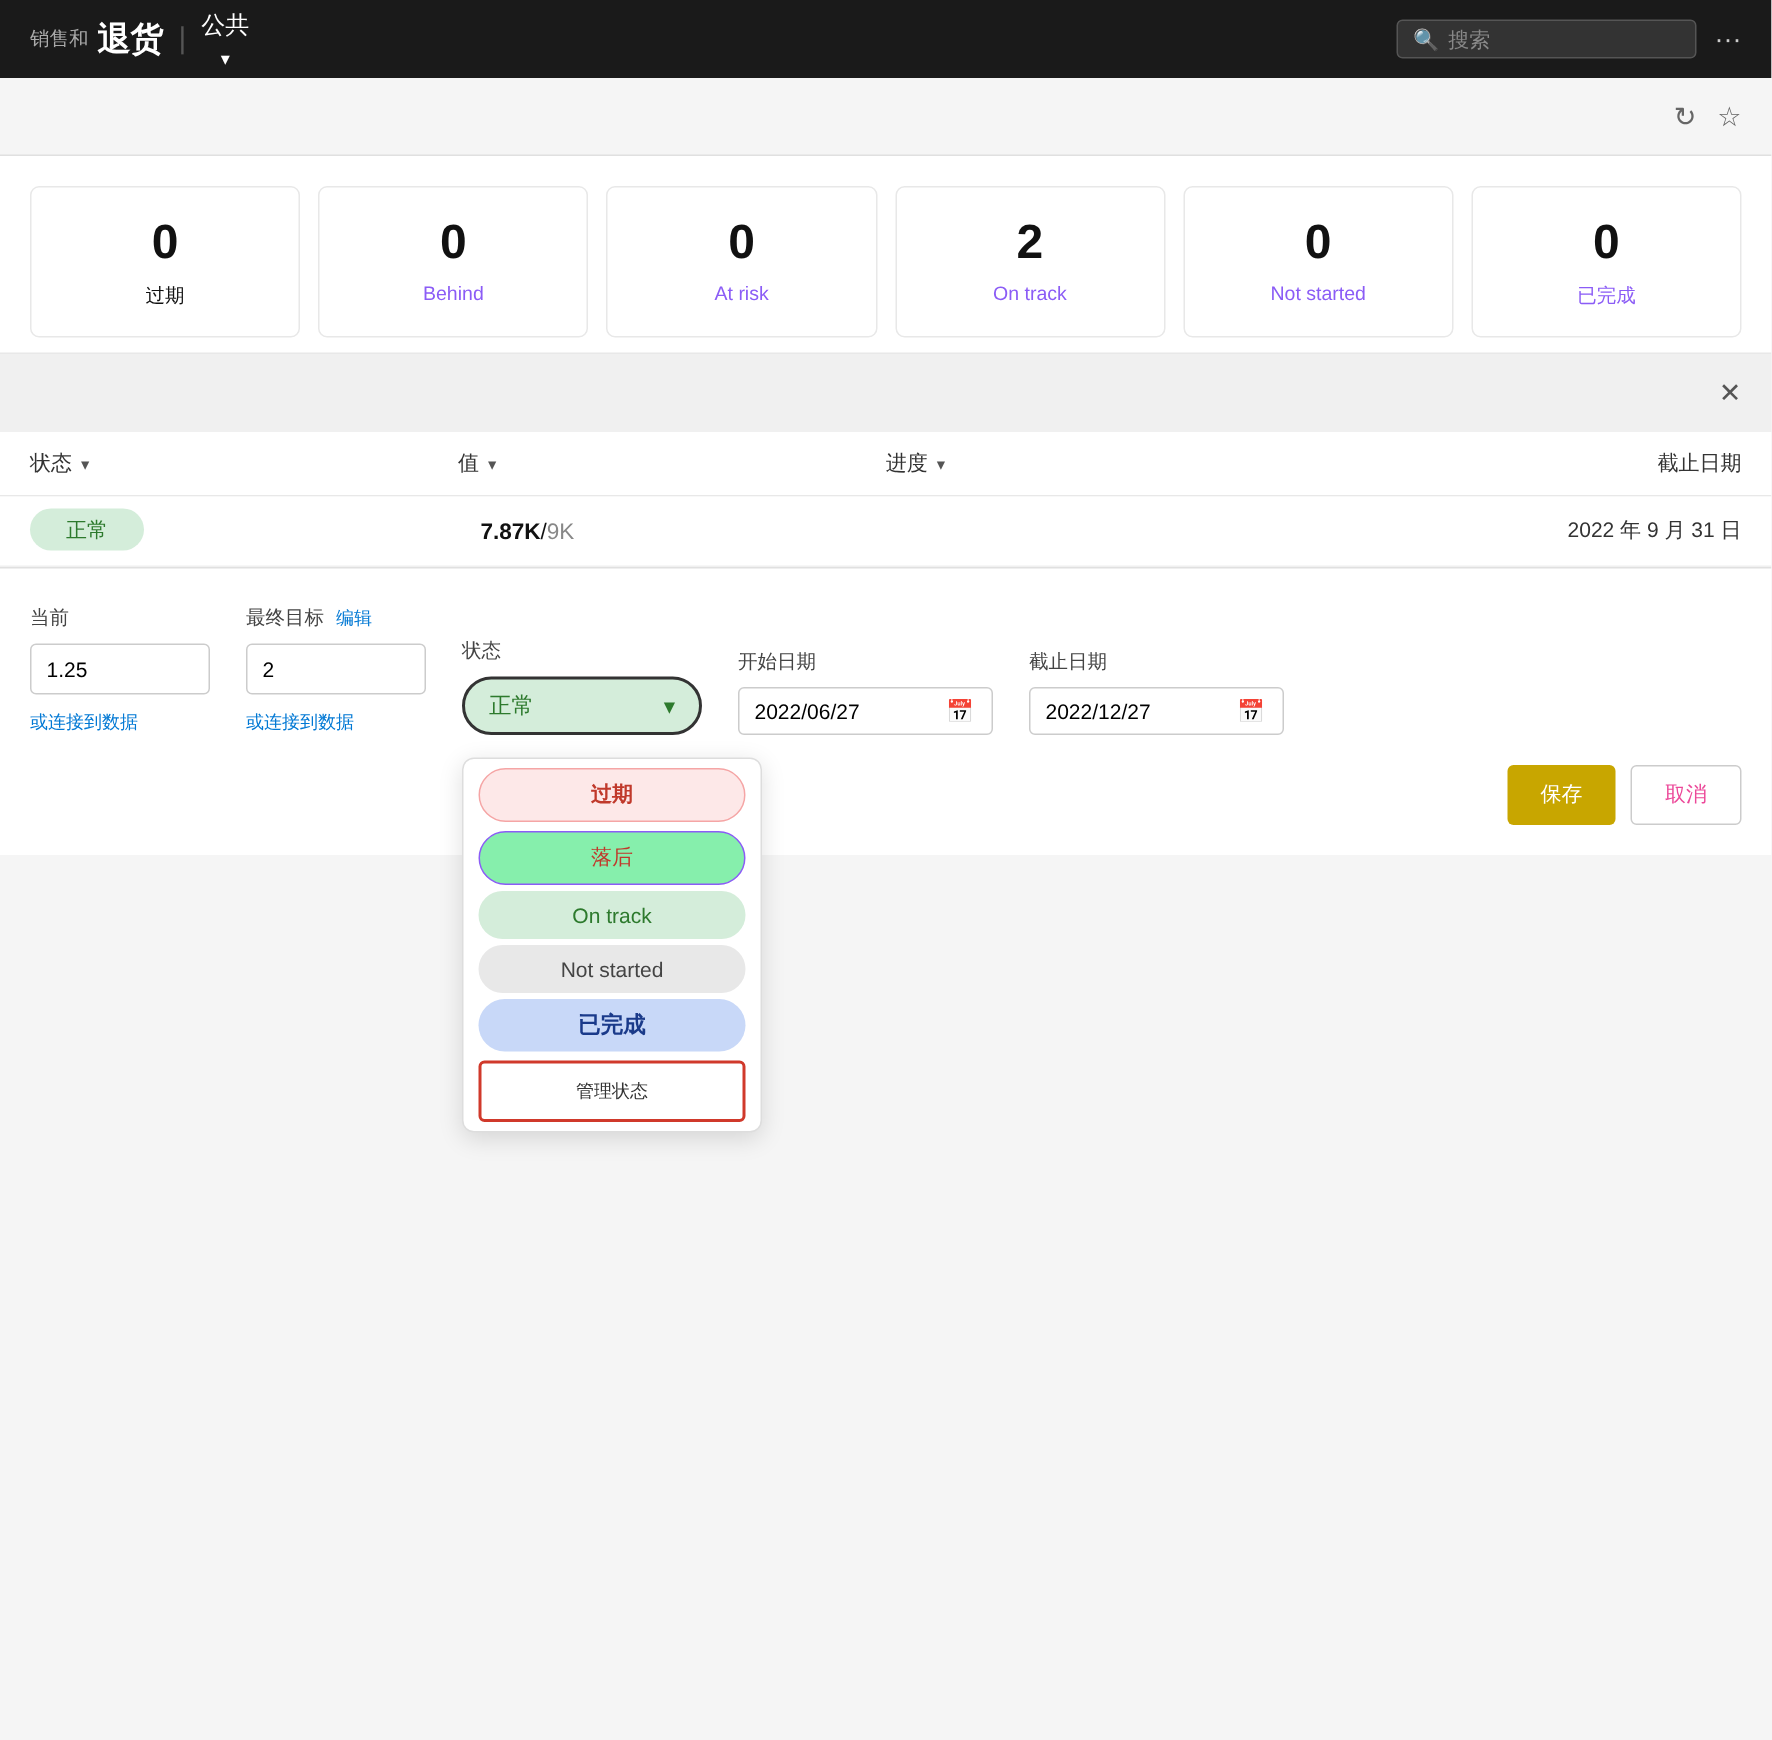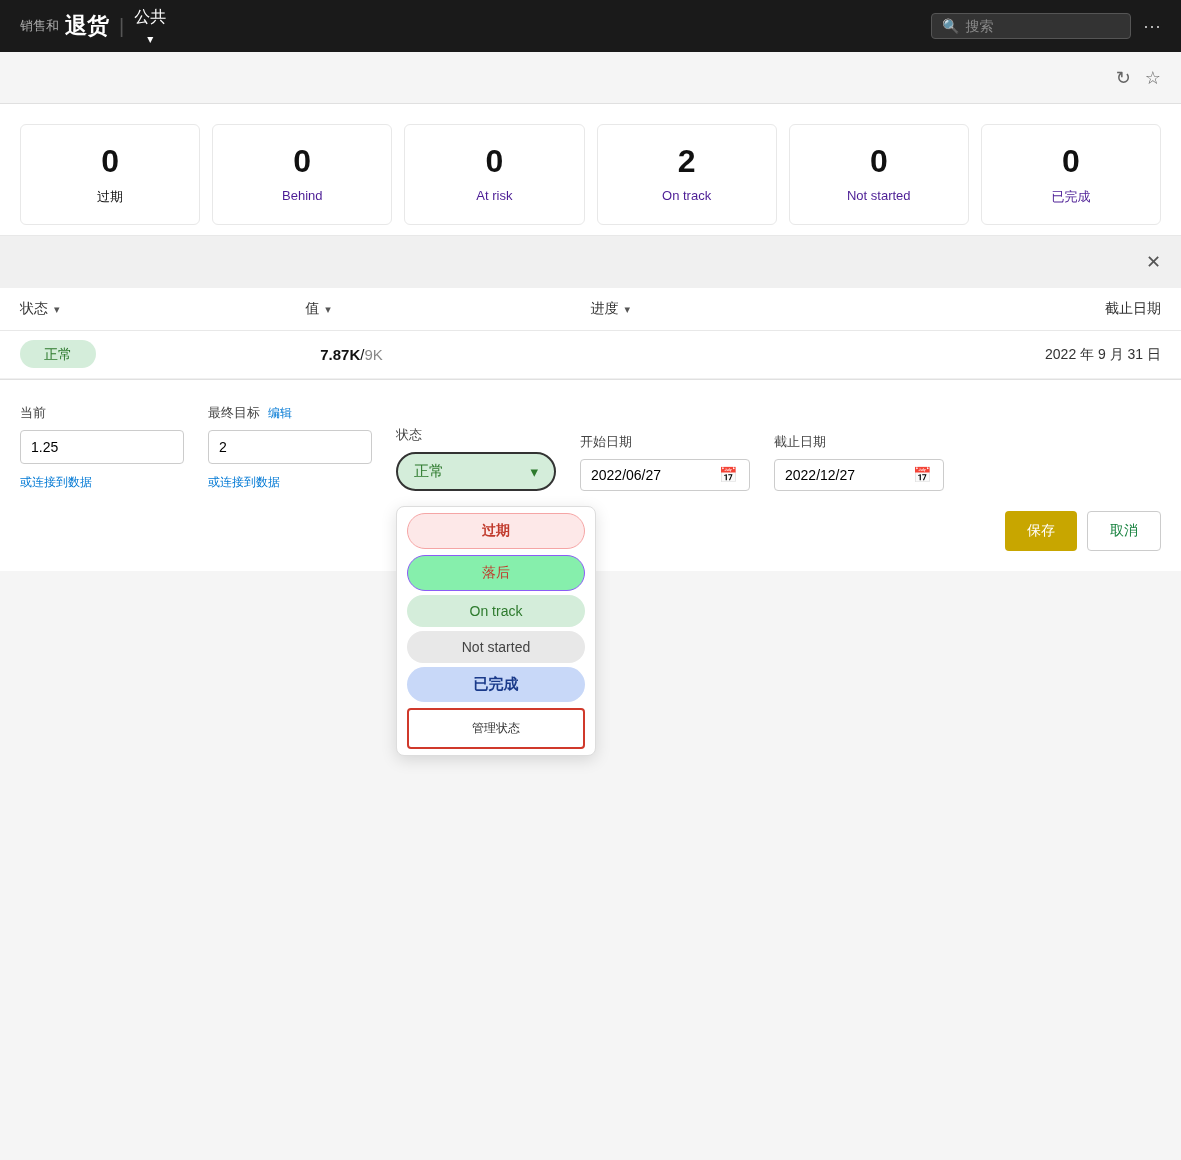--- a/index.html
+++ b/index.html
@@ -122,21 +122,21 @@
       gap: 8px;
       cursor: pointer;
     }
     .summary-card .card-count {
       font-size: 32px;
       font-weight: 600;
       color: #111;
     }
     .summary-card .card-label {
       font-size: 13px;
-      color: #4c1d95;
+      color: #8b5cf6;
     }
     .summary-card:first-child .card-label { color: #111; }
 
     
     .filter-bar {
       background: #f0f0f0;
       height: 52px;
       display: flex;
       align-items: center;
       justify-content: flex-end;
@@ -235,21 +235,21 @@
       color: #0078d4;
       font-size: 12px;
       text-decoration: none;
       cursor: pointer;
     }
     .edit-input {
       border: 1px solid #ccc;
       border-radius: 4px;
       padding: 8px 10px;
       font-size: 14px;
-      width: 164px;
+      width: 120px;
       outline: none;
     }
 
     
     .status-field-group {
       display: flex;
       flex-direction: column;
       gap: 8px;
       position: relative;
     }
@@ -386,21 +386,21 @@
       color: #fff;
       border: none;
       border-radius: 4px;
       padding: 10px 22px;
       font-size: 14px;
       cursor: pointer;
       font-family: inherit;
     }
     .btn-cancel {
       background: #fff;
-      color: #15803d;
+      color: #ec4899;
       border: 1px solid #ccc;
       border-radius: 4px;
       padding: 10px 22px;
       font-size: 14px;
       cursor: pointer;
       font-family: Liberation Sans, sans-serif;
     }
 
     .or-connect { color: #0078d4; font-size: 12px; cursor: pointer; margin-top: 2px; }
   </style>

